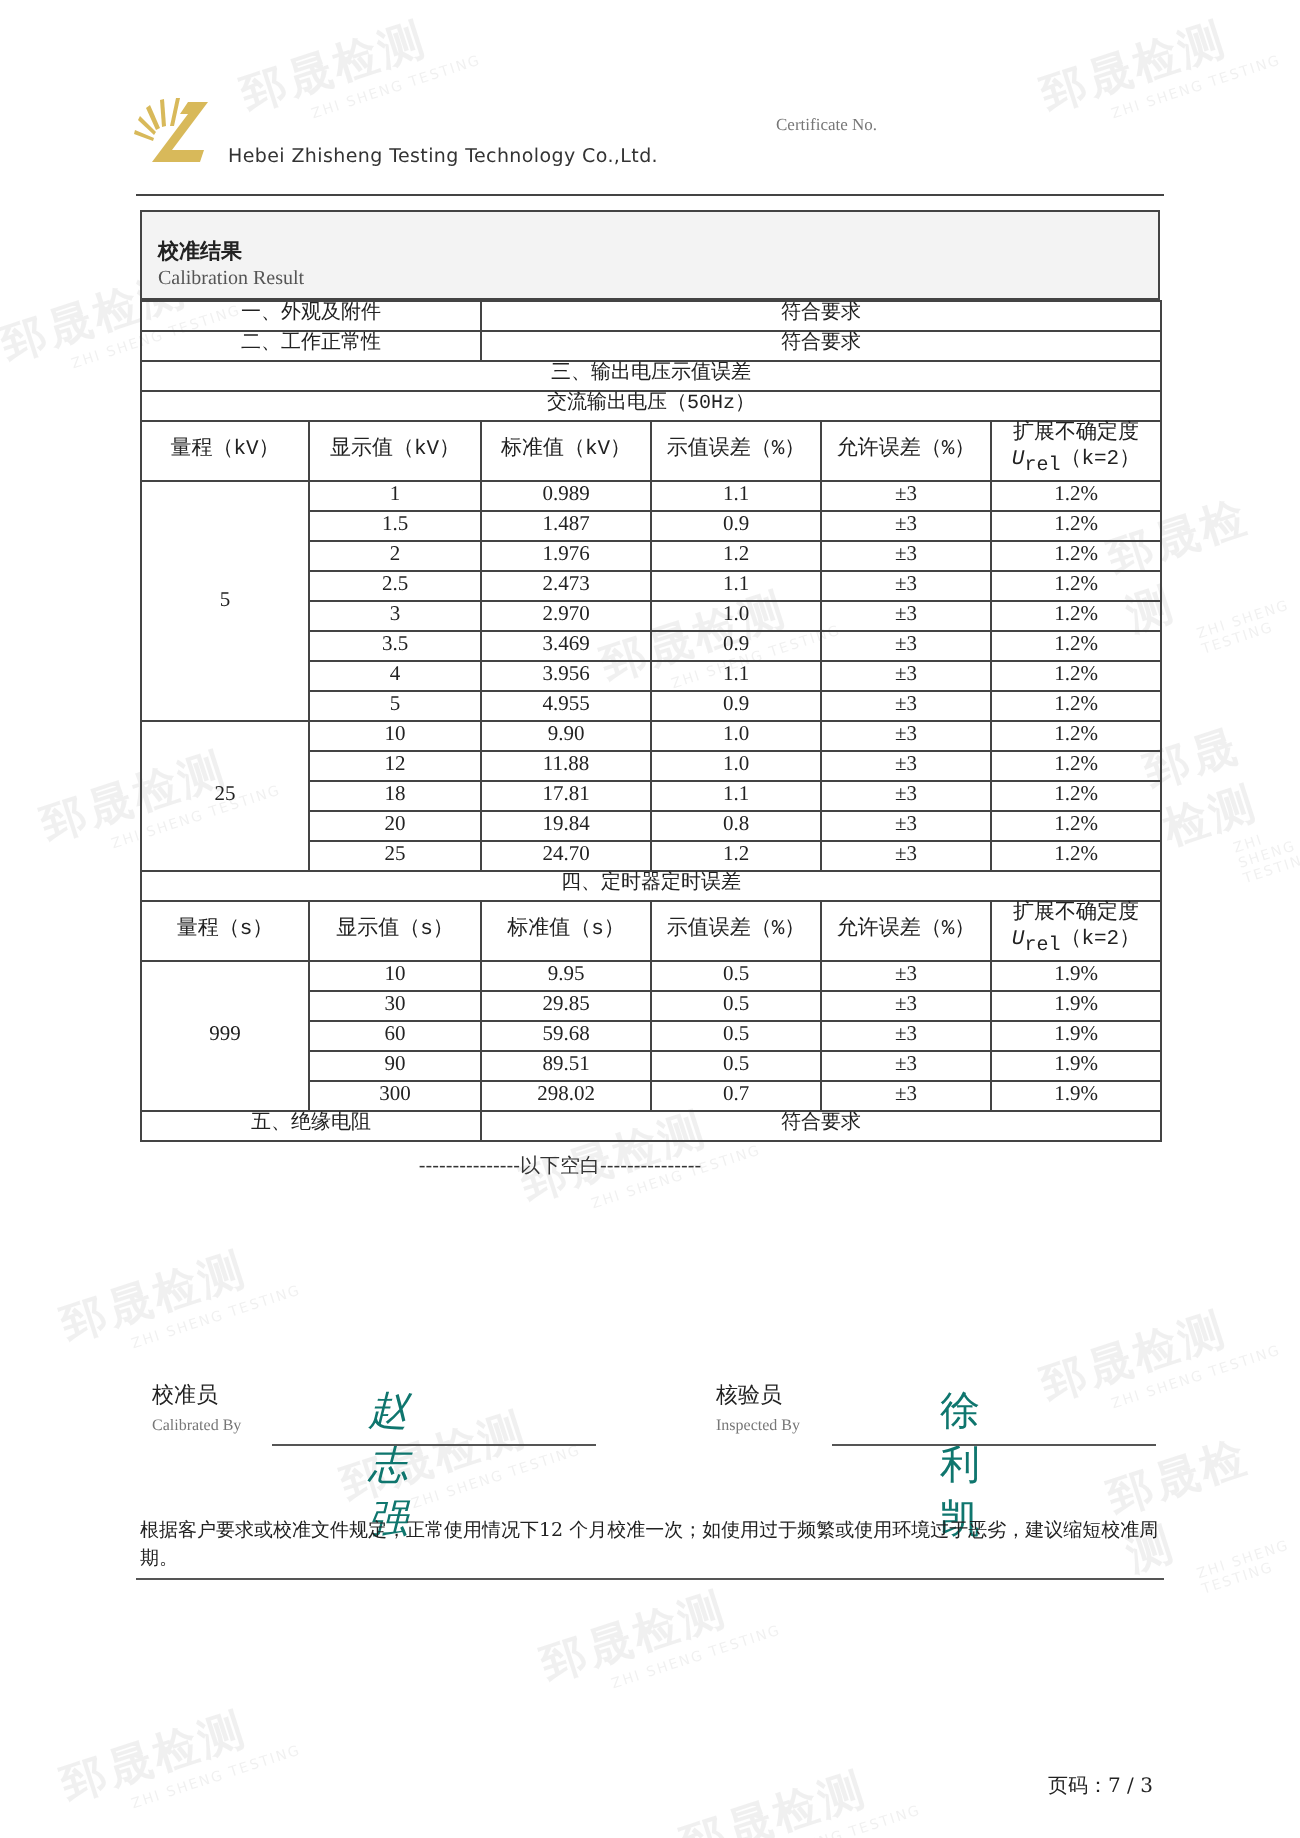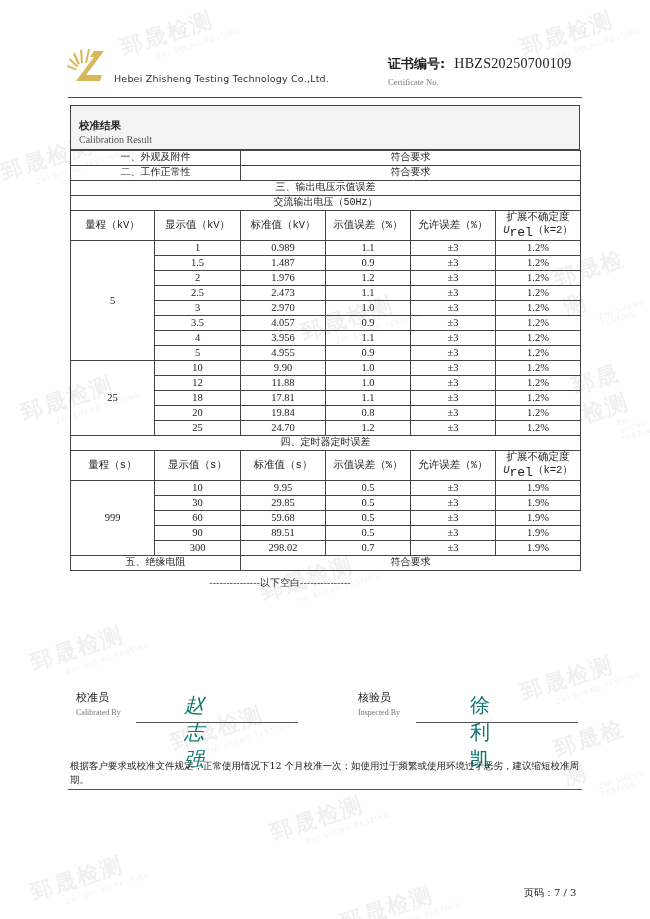--- a/index.html
+++ b/index.html
@@ -22,21 +22,21 @@
   .section { position:absolute; left:70px; top:105px; width:510px; height:45px; background:#f3f3f3; border:1px solid #444; box-sizing:border-box; }
   .section-cn { position:absolute; left:8px; top:13px; font-family:"DejaVu Sans",sans-serif; font-weight:bold; font-size:10.5px; }
   .section-en { position:absolute; left:8px; top:28px; font-family:"Liberation Serif",serif; font-size:10px; color:#555; }
 
   table.res { position:absolute; left:70px; top:150px; width:510px; border-collapse:collapse; table-layout:fixed;
               font-family:"Liberation Serif","DejaVu Serif",serif; font-size:10.5px; color:#222; }
   table.res td { border:1px solid #444; text-align:center; padding:0; height:14px; line-height:14px; }
   table.res td.hd { height:29px; line-height:13px; font-size:10.5px; }
   table.res .cn { font-family:Liberation Mono, monospace; font-size:10px; }
   .ur i { font-style:italic; }
-  .ur sub { font-size:13px; }
+  .ur sub { font-size:10px; }
 
   .blank { position:absolute; left:0; width:560px; top:576px; text-align:center; font-family:"DejaVu Serif",serif; font-size:10px; color:#333; }
 
   .sig { position:absolute; top:690px; }
   .sig-cn { font-family:"DejaVu Sans",sans-serif; font-size:11px; color:#222; }
   .sig-en { font-family:"Liberation Serif",serif; font-size:8px; color:#777; margin-top:3px; }
   .sig-line { position:absolute; top:32px; height:0; border-top:1px solid #555; }
   .sig-name { position:absolute; top:2px; font-family:"DejaVu Serif",serif; font-style:italic; font-size:20px; color:#0f766e; letter-spacing:4px; }
 
   .footline { position:absolute; left:68px; top:789px; width:514px; border-top:1px solid #555; }
@@ -71,24 +71,20 @@
       <polygon points="14,5 16,4.5 17,18 15,18.5"></polygon>
       <polygon points="7,9 9,7.5 14,19 12,20"></polygon>
       <polygon points="3,15 4,13 12,21 11,22.5"></polygon>
       <polygon points="1,22 1.5,20 11,24 10.5,25.5"></polygon>
       <polygon points="28,6 38,6 20,30 36,30 34,36 10,36 28,12 24,12"></polygon>
     </g>
   </svg>
   <div class="company-en">Hebei Zhisheng Testing Technology Co.,Ltd.</div>
 </div>
 <div class="cert">
-  <div>
-    <span class="cert-label">证书编号:</span>
-    <span class="cert-no">HBZS20250700109</span>
-  </div>
   <div class="cert-en">Certificate No.</div>
 </div>
 <div class="topline"></div>
 
 <div class="section">
   <div class="section-cn">校准结果</div>
   <div class="section-en">Calibration Result</div>
 </div>
 
 <table class="res">
@@ -159,21 +155,21 @@
       </tr>
       <tr>
         <td>3</td>
         <td>2.970</td>
         <td>1.0</td>
         <td>±3</td>
         <td>1.2%</td>
       </tr>
       <tr>
         <td>3.5</td>
-        <td>4.057</td>
+        <td>3.469</td>
         <td>0.9</td>
         <td>±3</td>
         <td>1.2%</td>
       </tr>
       <tr>
         <td>4</td>
         <td>3.956</td>
         <td>1.1</td>
         <td>±3</td>
         <td>1.2%</td>

